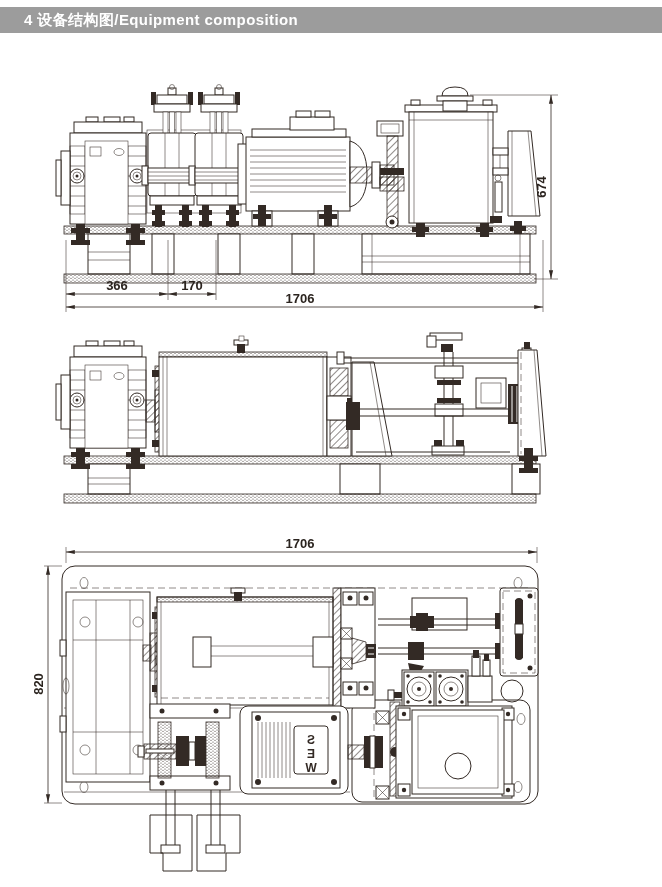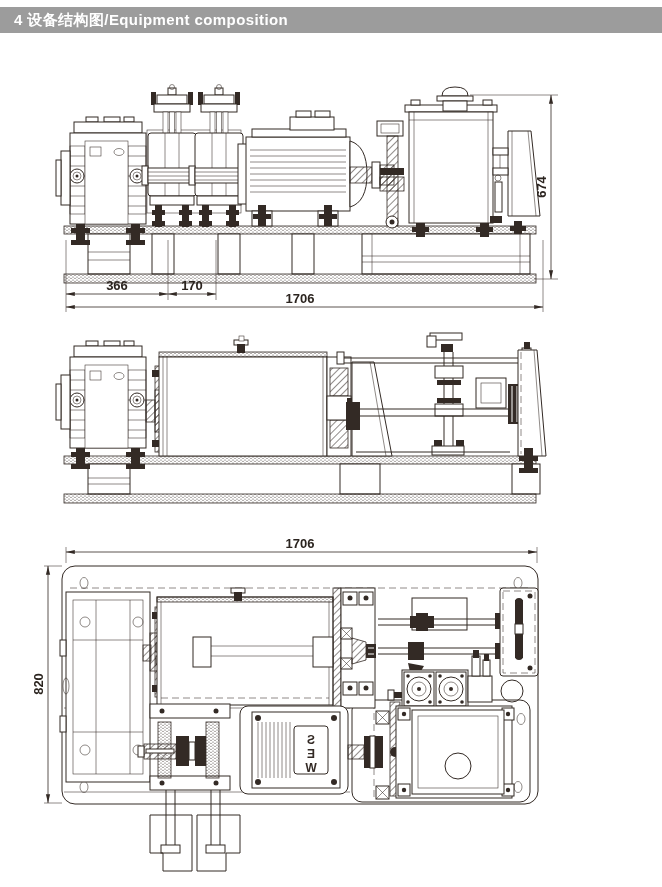--- a/index.html
+++ b/index.html
@@ -1,18 +1,18 @@
 <!DOCTYPE html>
 <html><head>
 <meta charset="utf-8">
 <title></title>
 <style>
   html,body{margin:0;padding:0;width:662px;height:887px;background:#fff;overflow:hidden;position:relative;}
   .hdr{position:absolute;left:0;top:7px;width:662px;height:26px;background:#9c9c9c;display:flex;align-items:center;}
-  .hdr span{font:bold 15px "Liberation Sans",sans-serif;color:#fff;padding-left:14px;letter-spacing:.4px;}
+  .hdr span{font:bold 15px "Liberation Sans",sans-serif;color:#fff;padding-left:24px;letter-spacing:.4px;}
   svg{position:absolute;left:0;top:0;}
   .ln{fill:none;stroke:#332a25;stroke-width:1;}
   .lt{fill:none;stroke:#332a25;stroke-width:.55;}
   .fw{fill:#fff;stroke:#332a25;stroke-width:1;}
   .fwt{fill:#fff;stroke:#332a25;stroke-width:.55;}
   .fd{fill:#332a25;stroke:none;}
   .fh{fill:url(#h45);stroke:#332a25;stroke-width:.8;}
   .fg{fill:url(#grit);stroke:#332a25;stroke-width:.8;}
   .dim{stroke:#332a25;stroke-width:.8;fill:none;}
   .dsh{stroke-dasharray:7 4;}

